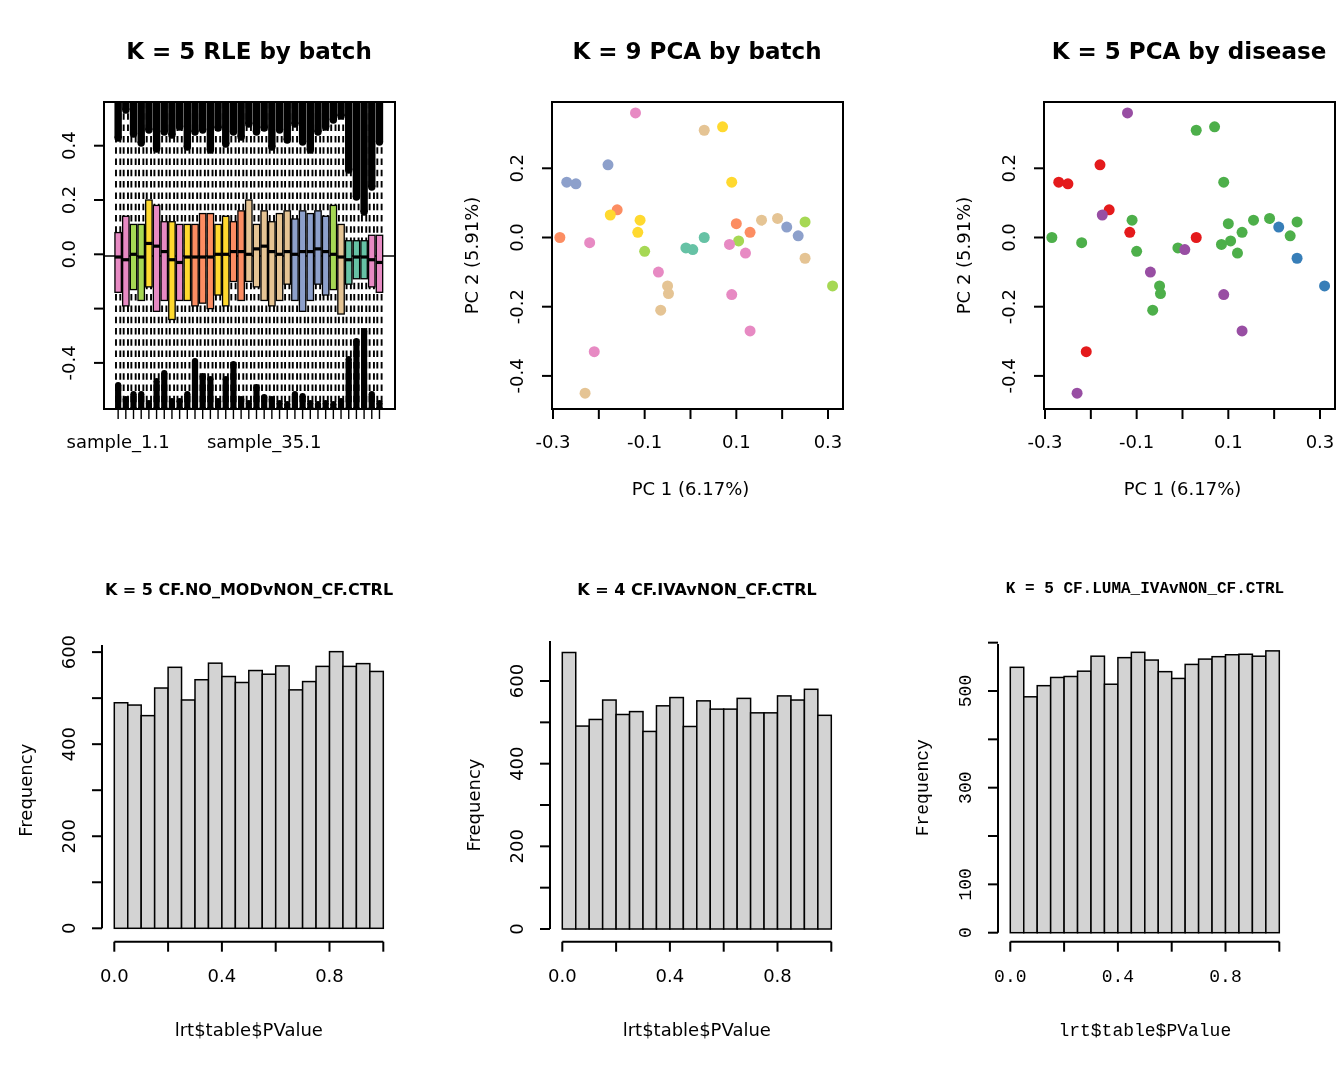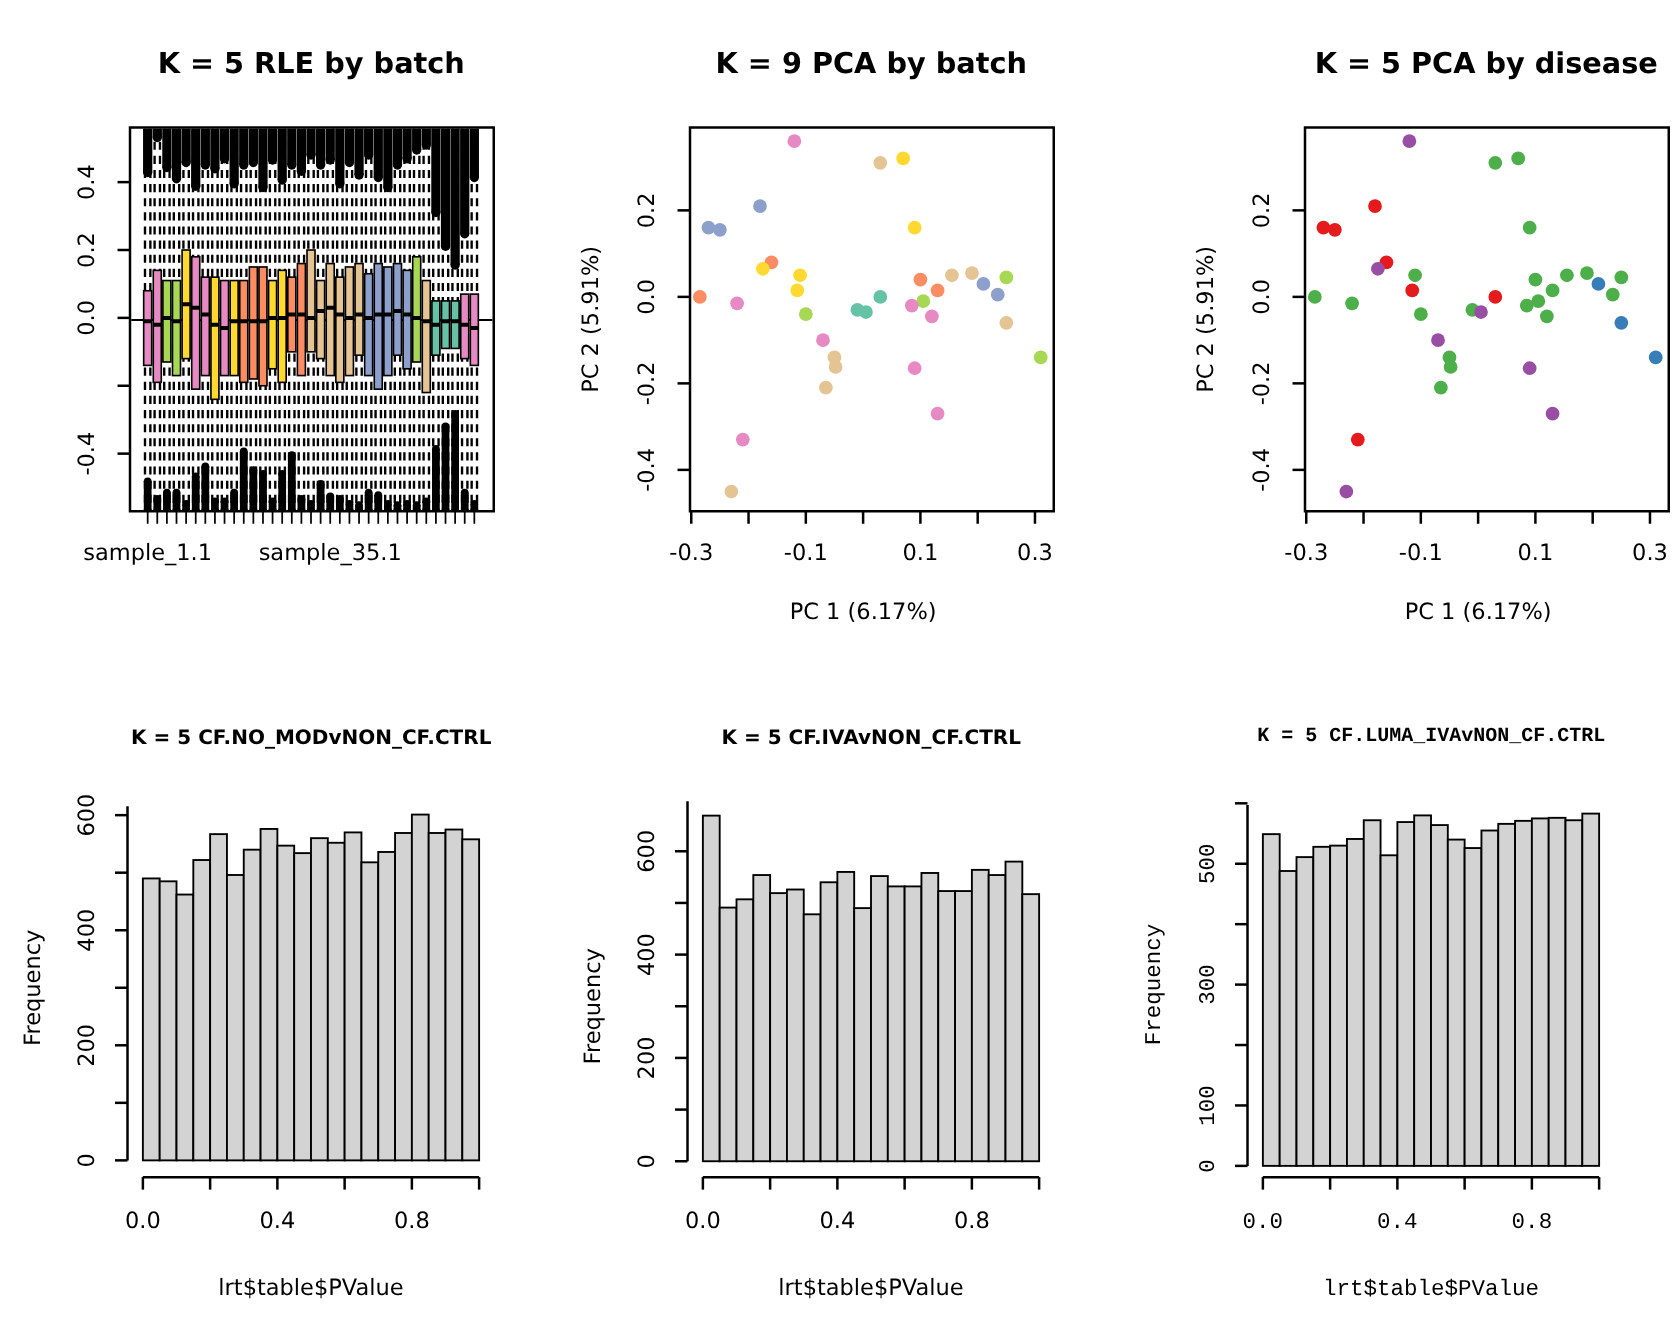--- a/index.html
+++ b/index.html
@@ -534,21 +534,21 @@
         <text font-size="18" text-anchor="middle" x="221.9" y="437">0.4</text>
         <line x1="275.7" y1="396.7" x2="275.7" y2="406.7" stroke="#000000" stroke-width="2"></line>
         <line x1="329.5" y1="396.7" x2="329.5" y2="406.7" stroke="#000000" stroke-width="2"></line>
         <text font-size="18" text-anchor="middle" x="329.5" y="437">0.8</text>
         <line x1="383.3" y1="396.7" x2="383.3" y2="406.7" stroke="#000000" stroke-width="2"></line>
         <text font-size="18" text-anchor="middle" x="248.8" y="491">lrt$table$PValue</text>
         <text font-size="18" text-anchor="middle" transform="translate(32,245.21) rotate(-90)">Frequency</text>
       </svg>
   </div>
   <div class="panel p4">
-    <div class="ptitle t2">K = 5 CF.IVAvNON_CF.CTRL</div>
+    <div class="ptitle t2">K = 4 CF.IVAvNON_CF.CTRL</div>
     <svg id="plot4" width="448" height="530">
         <line x1="102" y1="384" x2="102" y2="96" stroke="#000000" stroke-width="2"></line>
         <line x1="102" y1="384" x2="92" y2="384" stroke="#000000" stroke-width="2"></line>
         <text font-size="18" text-anchor="middle" transform="translate(75,384) rotate(-90)">0</text>
         <line x1="102" y1="342.67" x2="92" y2="342.67" stroke="#000000" stroke-width="2"></line>
         <line x1="102" y1="301.34000000000003" x2="92" y2="301.34000000000003" stroke="#000000" stroke-width="2"></line>
         <text font-size="18" text-anchor="middle" transform="translate(75,301.34000000000003) rotate(-90)">200</text>
         <line x1="102" y1="260.01" x2="92" y2="260.01" stroke="#000000" stroke-width="2"></line>
         <line x1="102" y1="218.68" x2="92" y2="218.68" stroke="#000000" stroke-width="2"></line>
         <text font-size="18" text-anchor="middle" transform="translate(75,218.68) rotate(-90)">400</text>

